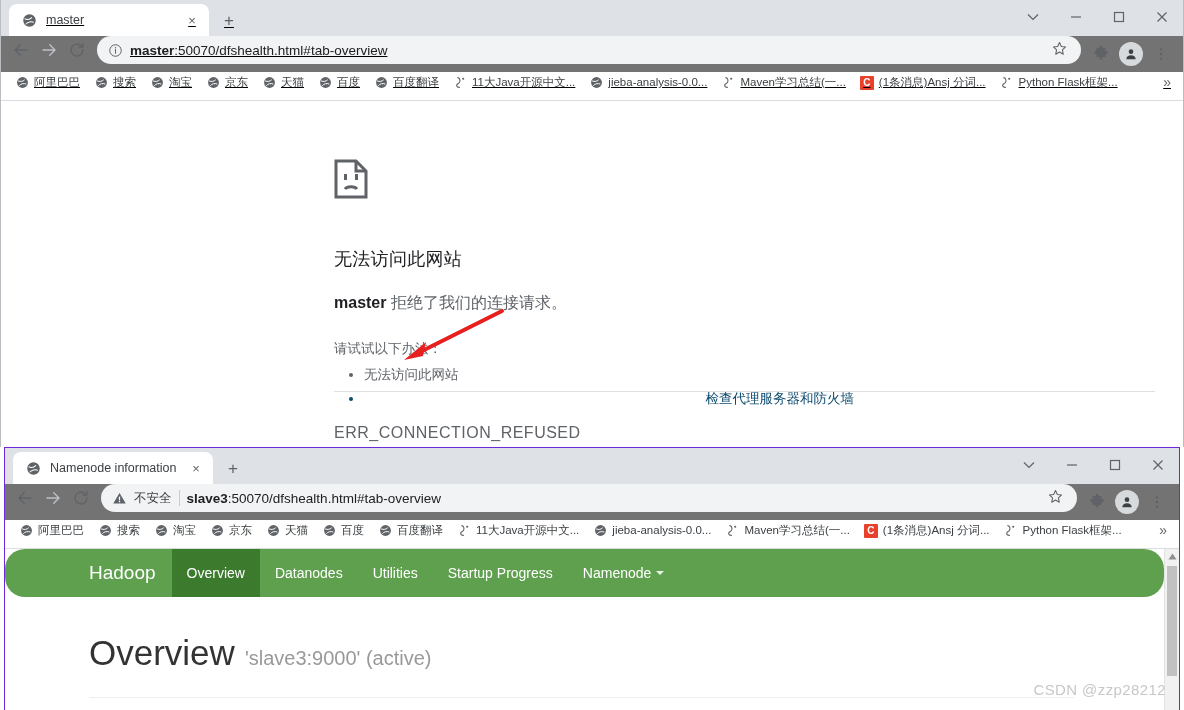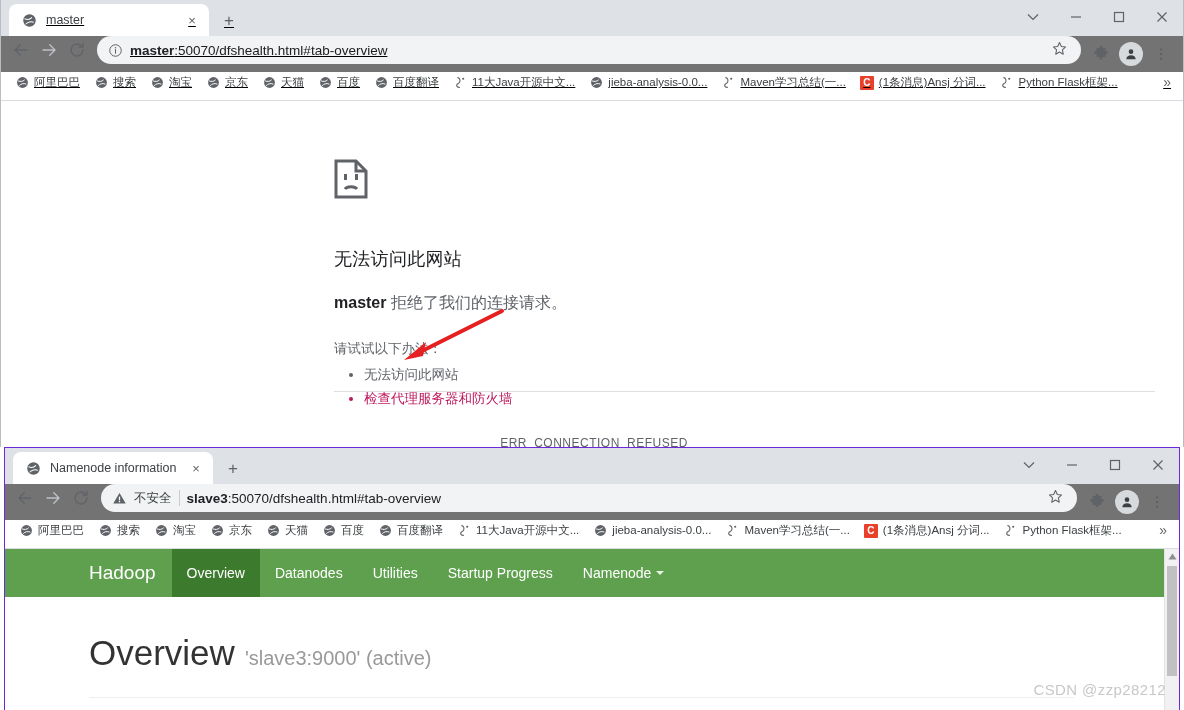--- a/index.html
+++ b/index.html
@@ -125,22 +125,22 @@
   #win1 { left:0; top:0; width:1184px; height:447px; border:1px solid #b9bdc1; border-top:none;text-decoration:underline;}
   #win1 .page { position:relative; background:#fff; height:calc(447px - 36px - 36px - 29px); overflow:hidden; }
   .err-wrap { position:absolute; left:333px; top:58px; width:520px; }
   .sadicon { width:34px; height:40px; }
   .err-title { margin-top:48px; font-size:18px; color:#202124; font-weight:400; letter-spacing:.3px;}
   .err-sub { margin-top:22px; font-size:16px; color:#5f6368; }
   .err-sub b { color:#202124; font-weight:700; }
   .err-try { margin-top:26px; font-size:13.5px; color:#5f6368; }
   .err-list { margin-top:8px; padding-left:30px; color:#5f6368; font-size:13.5px; }
   .err-list li { margin-bottom:6px; }
-  .err-list li.link { color:#be185d; }
-  .err-code { margin-top:28px; font-size:12px; color:#5f6368; letter-spacing:.5px;text-align:center;}
+  .err-list li.link { color:#0c4a6e;text-align:right; }
+  .err-code { margin-top:16px; font-size:16px; color:#5f6368; letter-spacing:.5px;}
   .err-rule { position:absolute; left:333px; right:28px; top:290px; height:1px; background:#e0e0e0;}
 
   
   #win2 { left:4px; top:447px; width:1176px; height:263px; border:1px solid #6d28d9; }
   #win2 .page { position:relative; background:#fff; height:calc(263px - 36px - 36px - 29px); overflow:hidden; }
   .hadoop-nav {
     height: 48px;
     display:flex;
     align-items:stretch;
     color:#fff;
@@ -629,21 +629,21 @@
               <circle cx="17" cy="5" r="2" fill="#5f6368"></circle>
             </svg>
           </span>
           <span>Python Flask框架...</span>
         </div>
       <div class="bm-overflow">»</div>
     </div>
 
     <div class="page">
       <div style="margin-right:15px;">
-        <div class="hadoop-nav" style="background:#5fa04e;">
+        <div class="hadoop-nav" style="background:#5fa04e;border-radius:20px;">
           <div class="hn-brand">Hadoop</div>
           <div class="hn-item active">
               <span>Overview</span>
             </div>
           <div class="hn-item">
               <span>Datanodes</span>
             </div>
           <div class="hn-item">
               <span>Utilities</span>
             </div>

